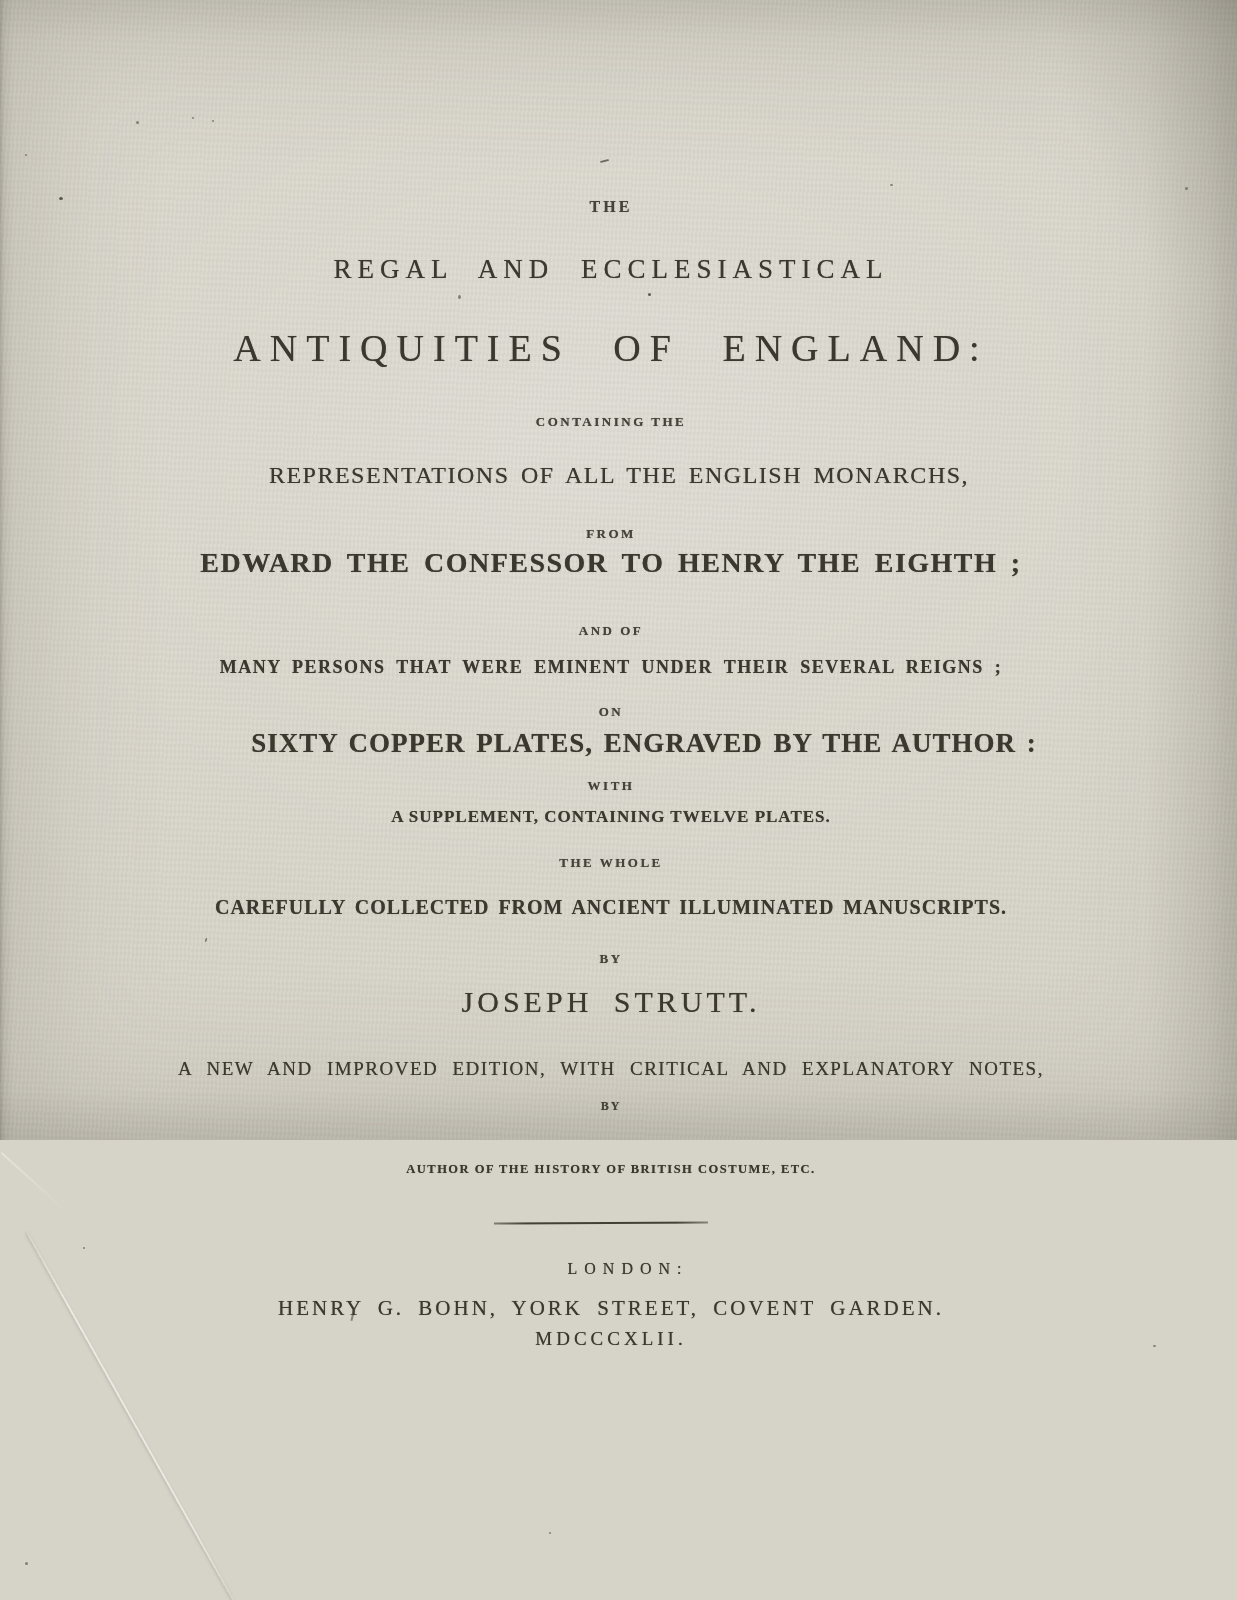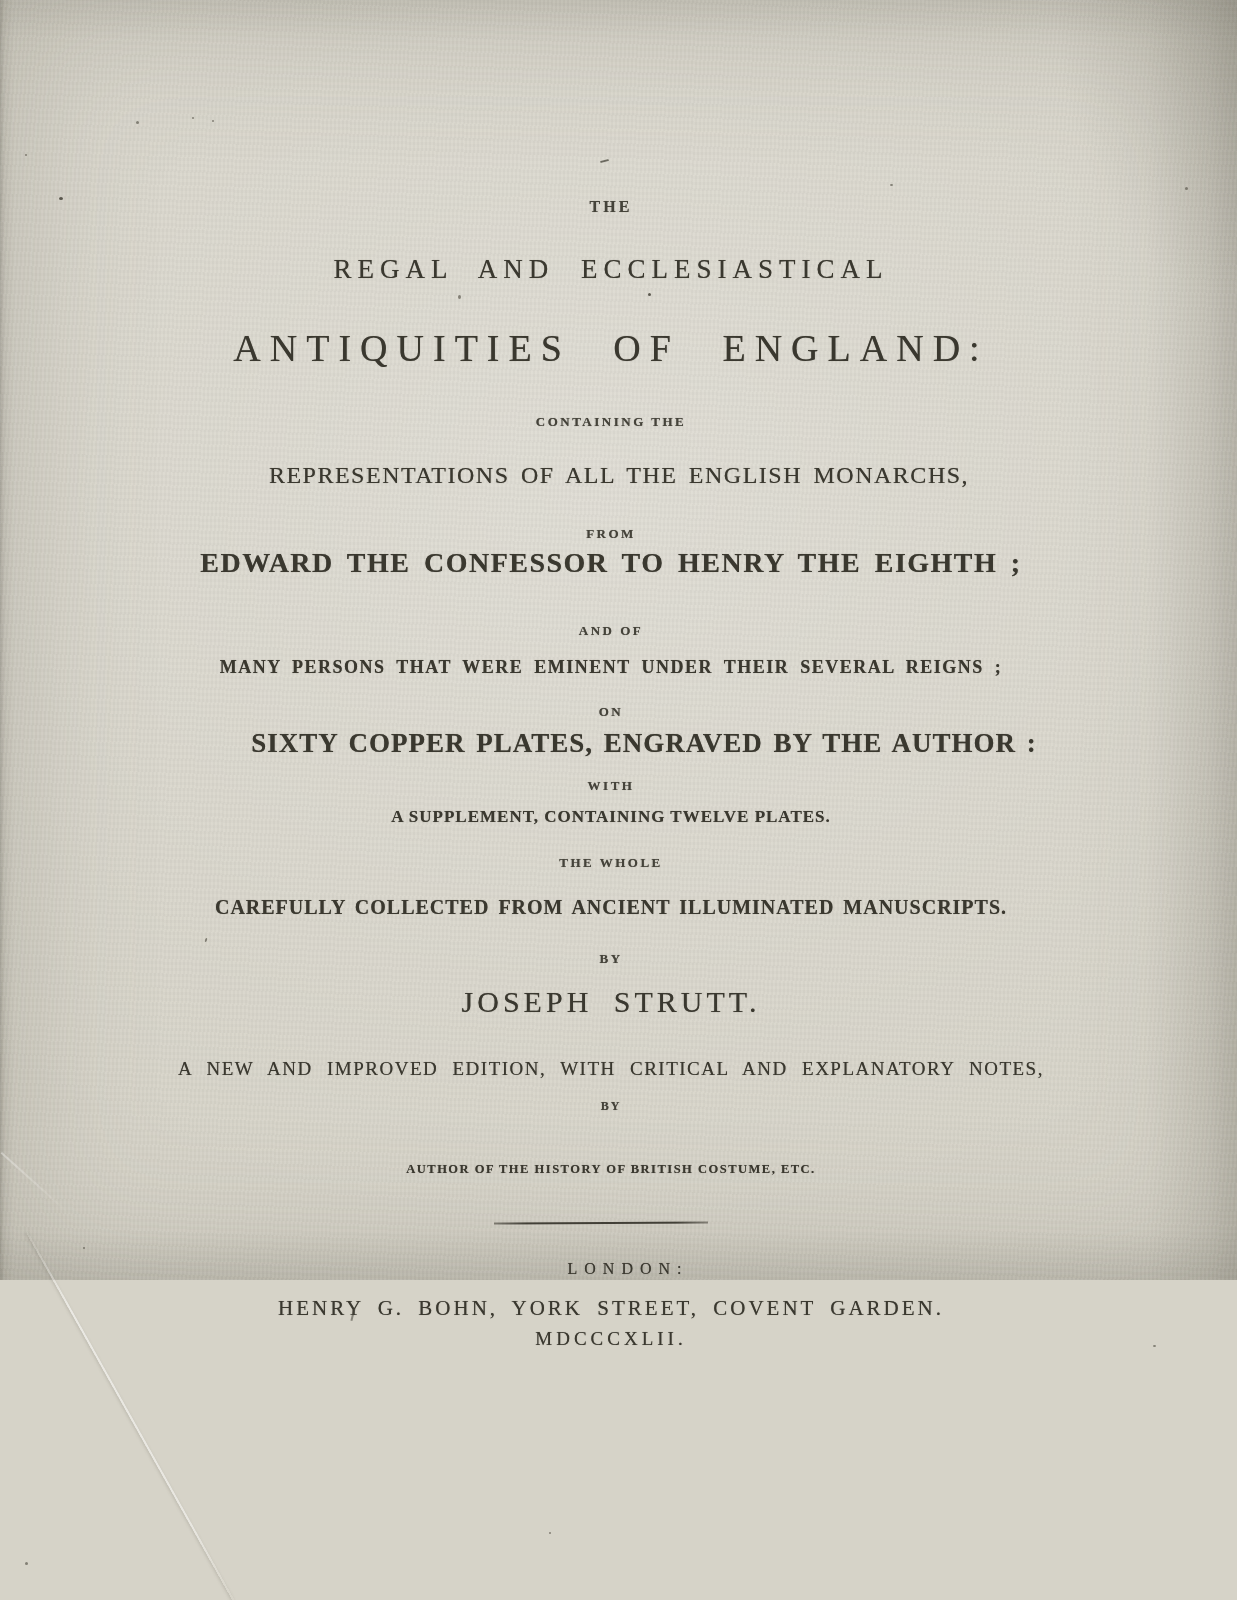--- a/index.html
+++ b/index.html
@@ -2,21 +2,21 @@
 <html style="--paper: #d6d3c8; --ink: #3a382f;"><head>
 <meta charset="utf-8">
 <style>
   html,body{margin:0;padding:0;}
   body{
     width:1237px;height:1600px;overflow:hidden;
     font-family:"Liberation Serif","DejaVu Serif",serif;
     background:var(--paper,#d6d3c8);
   }
   .page{
-    position:relative;width:1237px;height:1280px;
+    position:relative;width:1237px;height:1140px;
     background:
       radial-gradient(ellipse 130% 100% at 48% 38%, rgba(255,255,255,0.22), rgba(255,255,255,0) 60%),
       linear-gradient(90deg, rgba(80,78,68,0.30) 0px, rgba(120,117,105,0.12) 4px, rgba(120,117,105,0) 14px),
       linear-gradient(270deg, rgba(110,108,96,0.22) 0px, rgba(110,108,96,0.10) 30px, rgba(110,108,96,0) 90px),
       linear-gradient(0deg, rgba(110,108,96,0.14) 0px, rgba(110,108,96,0) 50px),
       linear-gradient(180deg, rgba(110,108,96,0.10) 0px, rgba(110,108,96,0) 40px),
       var(--paper,#d6d3c8);
     box-shadow: inset 0 0 150px rgba(105,102,90,0.30);
   }
   

